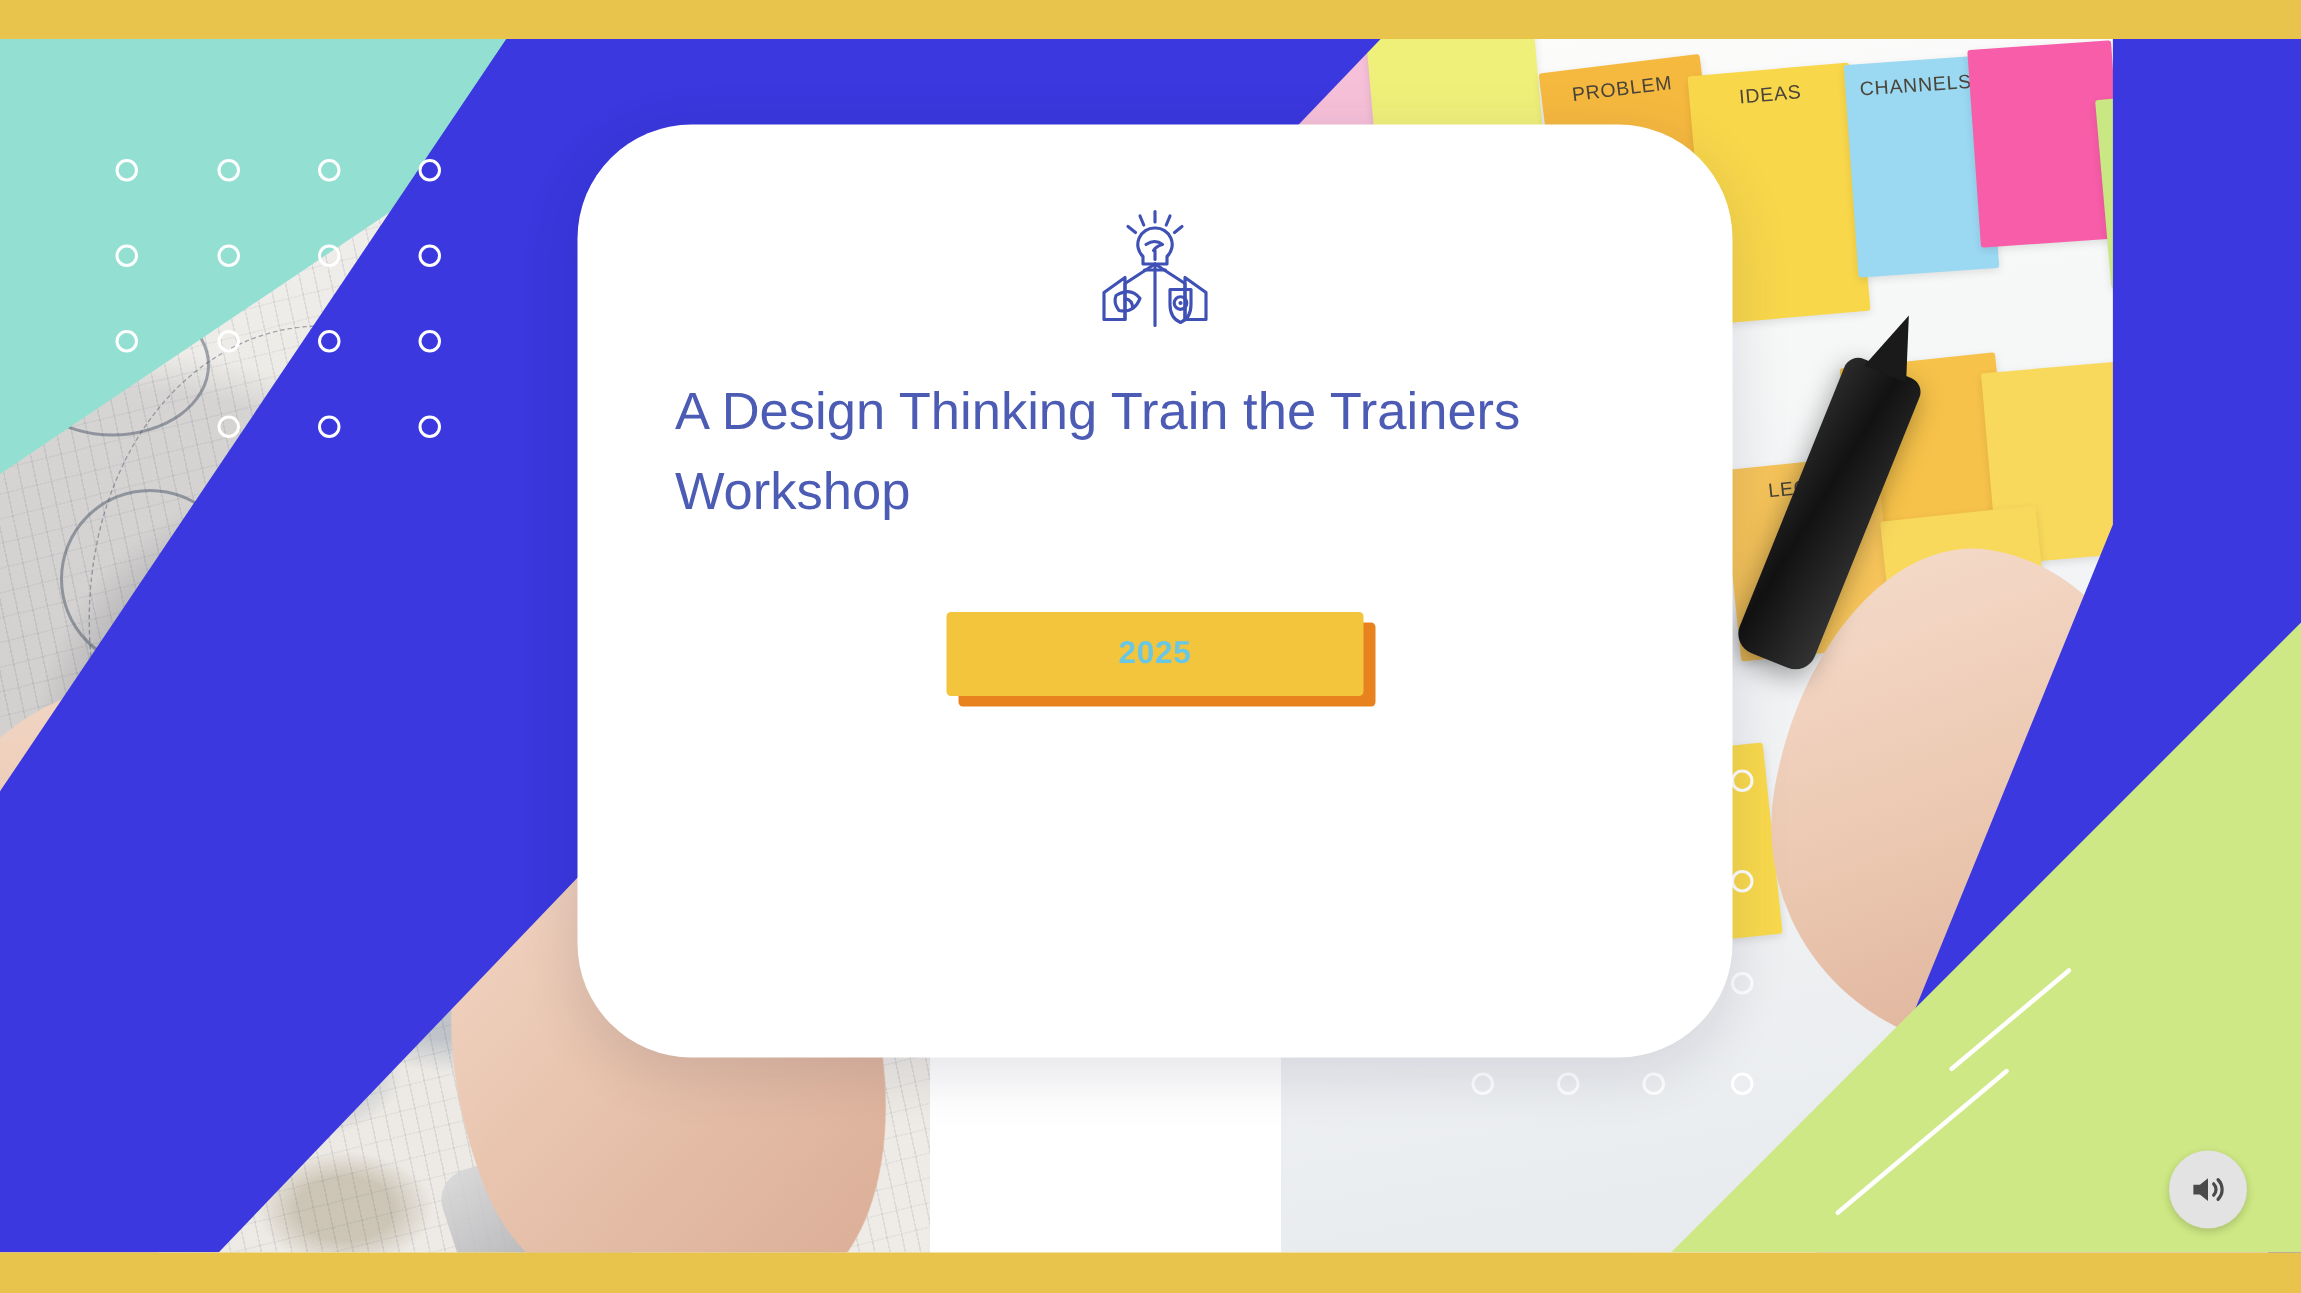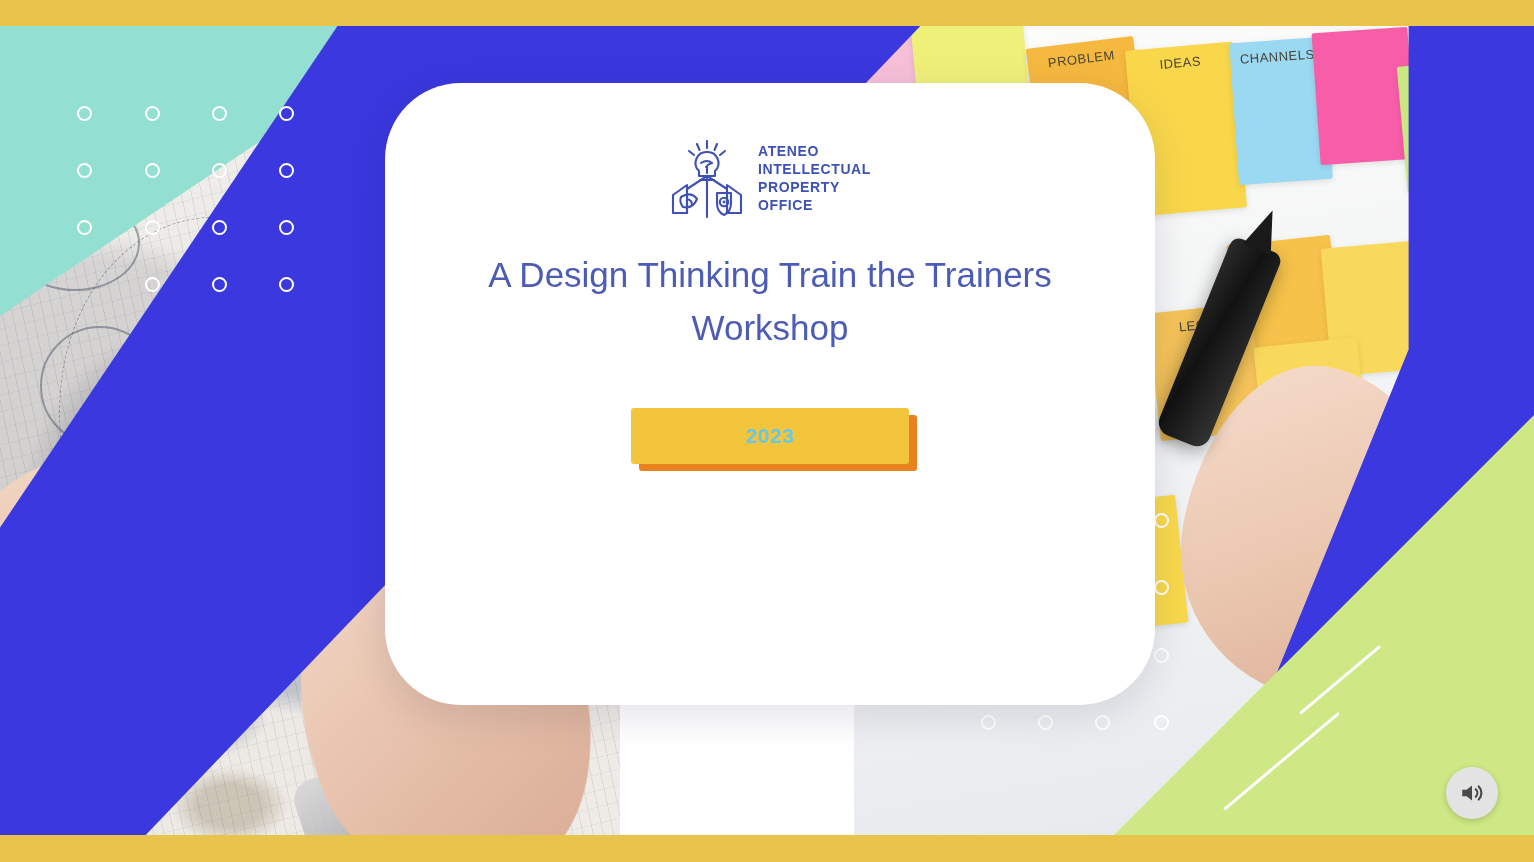--- a/index.html
+++ b/index.html
@@ -202,21 +202,21 @@
     text-align: center;
   }
 
   .subtitle {
     margin-top: 30px;
     width: 640px;
     color: #4C5CB5;
     font-size: 35px;
     font-weight: 400;
     line-height: 1.5;
-    text-align: center;
+    text-align: left;
   }
 
   .year-wrap {
     position: relative;
     margin-top: 54px;
     width: 278px;
     height: 56px;
   }
   .year-shadow {
     position: absolute;
@@ -354,34 +354,28 @@
           <line x1="38" y1="37" x2="38" y2="78"></line>
 
           <path d="M12 58 q10 -6 16 2 q-4 10 -14 8 q-4 -5 -2 -10 z"></path>
           <path d="M18 60 q5 1 5 6"></path>
 
           <path d="M48 54 h14 v10 q0 9 -7 12 q-7 -3 -7 -12 z"></path>
           <circle cx="55" cy="63" r="4.2"></circle>
           <circle cx="55" cy="63" r="1.4" fill="#3F51B5" stroke="none"></circle>
         </g>
       </svg>
-      <div class="logo-text">
-        <div>ATENEO</div>
-        <div>INTELLECTUAL</div>
-        <div>PROPERTY</div>
-        <div>OFFICE</div>
-      </div>
     </div>
 
 
     <p class="subtitle">A Design Thinking Train the Trainers Workshop</p>
 
     <div class="year-wrap">
       <div class="year-shadow"></div>
-      <button class="year-btn">2023</button>
+      <button class="year-btn">2025</button>
     </div>
 
   </div>
 
   <div class="shape bar-top"></div>
   <div class="shape bar-bottom"></div>
 
   <button class="sound-btn">
     <svg viewBox="0 0 24 24">
       <path d="M3 9v6h4l5 4V5L7 9H3z"></path>

